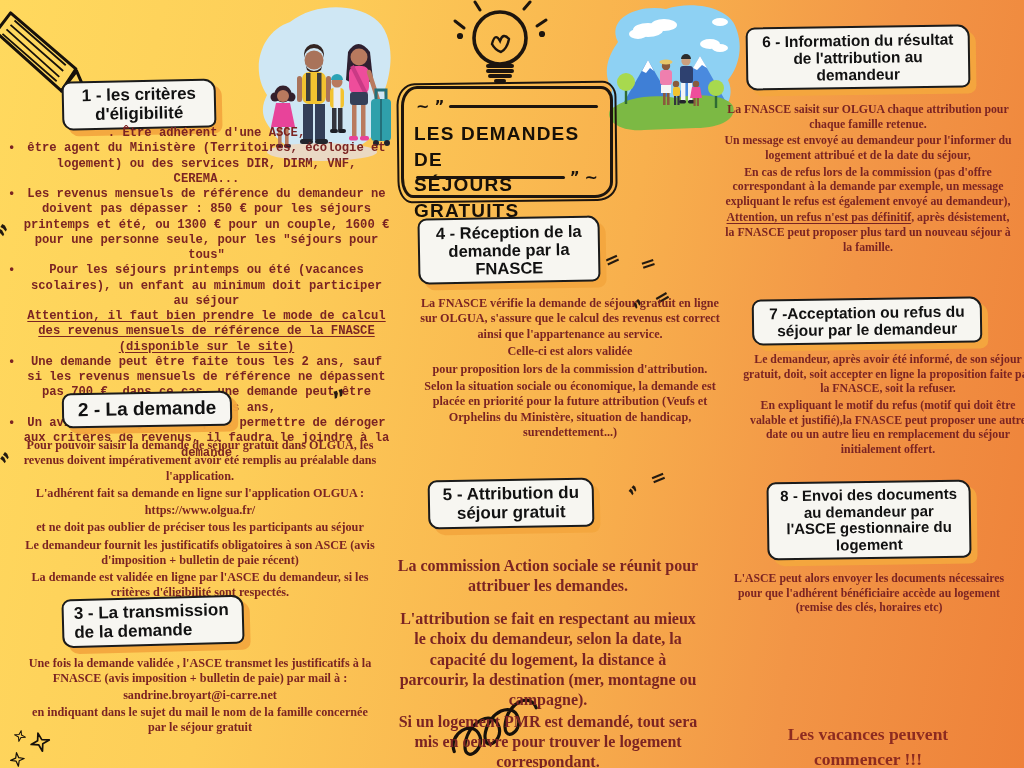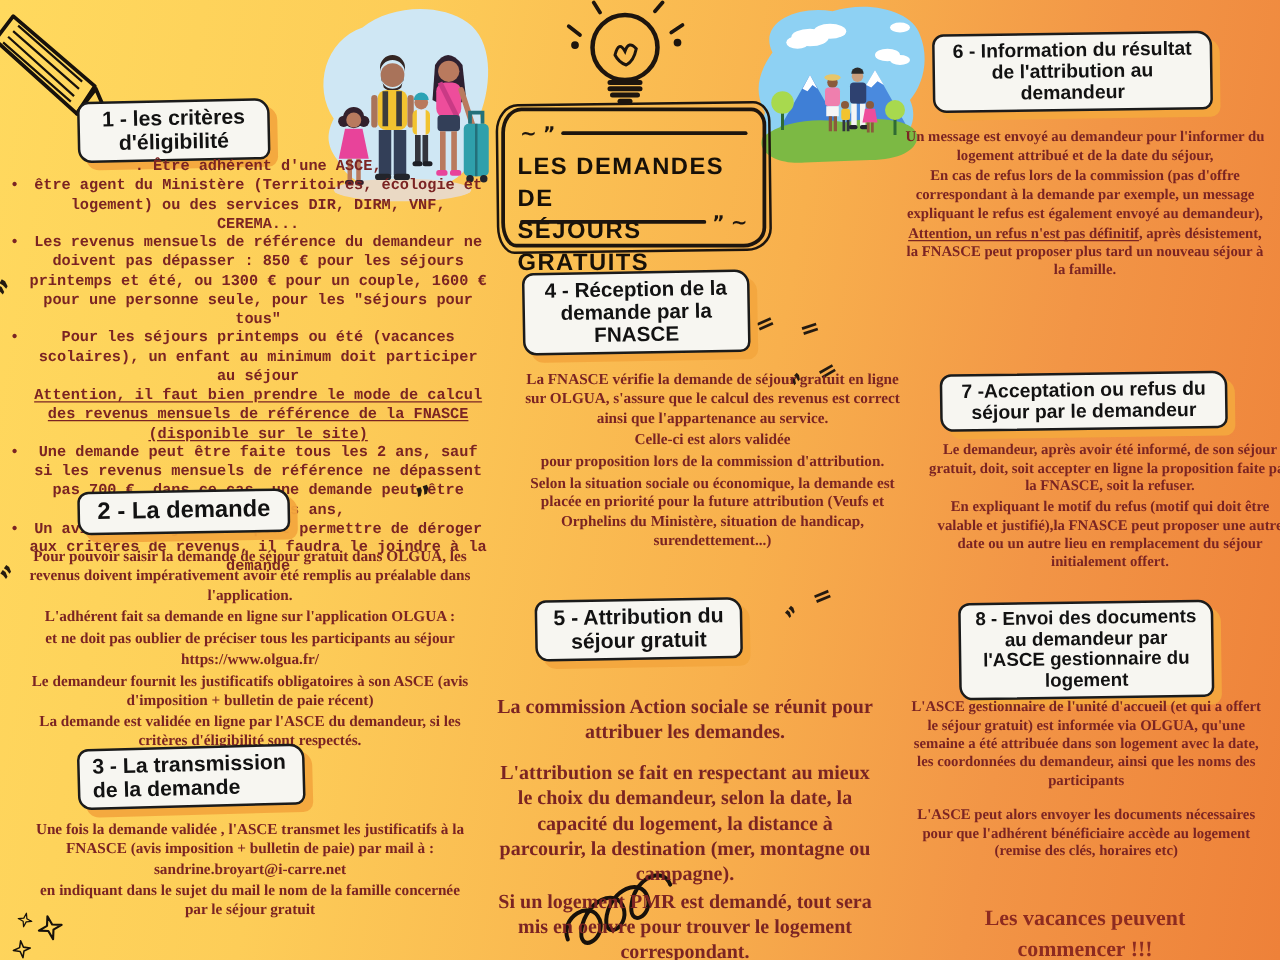--- a/index.html
+++ b/index.html
@@ -240,22 +240,22 @@
         <span class="crit-bullet">•</span>
         <span class="crit-text">Un avis social justifié peut permettre de déroger aux critères de revenus, il faudra le joindre à la demande</span>
       </div>
   </div>
 
   <div class="sec-title" style="left:62px;top:392px;font-size:19px;transform:rotate(-1deg);padding:5px 14px;">2 - La demande</div>
 
   <div class="body-text" style="left:12px;top:438px;width:376px;font-size:12.2px;line-height:1.25;">
     <p>Pour pouvoir saisir la demande de séjour gratuit dans OLGUA, les revenus doivent impérativement avoir été remplis au préalable dans l'application.</p>
     <p>L'adhérent fait sa demande en ligne sur l'application OLGUA :</p>
+    <p>https://www.olgua.fr/</p>
     <p>et ne doit pas oublier de préciser tous les participants au séjour</p>
-    <p>https://www.olgua.fr/</p>
     <p>Le demandeur fournit les justificatifs obligatoires à son ASCE (avis d'imposition + bulletin de paie récent)</p>
     <p>La demande est validée en ligne par l'ASCE du demandeur, si les critères d'éligibilité sont respectés.</p>
   </div>
 
   <div class="sec-title" style="left:62px;top:597px;width:158px;font-size:17px;text-align:left;transform:rotate(-1.5deg);">3 - La transmission de la demande</div>
 
   <div class="body-text" style="left:28px;top:656px;width:344px;font-size:12.2px;line-height:1.22;">
     <p>Une fois la demande validée , l'ASCE transmet les justificatifs à la FNASCE (avis imposition + bulletin de paie) par mail à :</p>
     <p>sandrine.broyart@i-carre.net</p>
     <p>en indiquant dans le sujet du mail le nom de la famille concernée par le séjour gratuit</p>
@@ -274,36 +274,36 @@
 
   <div class="body-text" style="left:394px;top:556px;width:308px;font-size:16px;line-height:1.26;">
     <p>La commission Action sociale se réunit pour attribuer les demandes.</p>
     <p class="gap">L'attribution se fait en respectant au mieux le choix du demandeur, selon la date, la capacité du logement, la distance à parcourir, la destination (mer, montagne ou campagne).</p>
     <p>Si un logement PMR est demandé, tout sera mis en oeuvre pour trouver le logement correspondant.</p>
   </div>
 
   <div class="sec-title" style="left:746px;top:26px;width:200px;font-size:15.5px;transform:rotate(-0.8deg);">6 - Information du résultat de l'attribution au demandeur</div>
 
   <div class="body-text" style="left:722px;top:102px;width:292px;font-size:11.8px;line-height:1.24;">
+    <p>La FNASCE saisit sur OLGUA chaque attribution pour chaque famille retenue.</p>
     <p>Un message est envoyé au demandeur pour l'informer du logement attribué et de la date du séjour,</p>
     <p>En cas de refus lors de la commission (pas d'offre correspondant à la demande par exemple, un message expliquant le refus est également envoyé au demandeur),</p>
     <p><span class="u">Attention, un refus n'est pas définitif</span><span>, après désistement, la FNASCE peut proposer plus tard un nouveau séjour à la famille.</span></p>
   </div>
 
   <div class="sec-title" style="left:752px;top:298px;width:206px;font-size:15.5px;transform:rotate(-0.8deg);">7 -Acceptation ou refus du séjour par le demandeur</div>
 
   <div class="body-text" style="left:722px;top:352px;width:292px;font-size:11.8px;line-height:1.24;margin-left:20px;">
     <p>Le demandeur, après avoir été informé, de son séjour gratuit, doit, soit accepter en ligne la proposition faite par la FNASCE, soit la refuser.</p>
     <p>En expliquant le motif du refus (motif qui doit être valable et justifié),la FNASCE peut proposer une autre  date ou un autre lieu en remplacement du séjour initialement offert.</p>
   </div>
 
   <div class="sec-title" style="left:767px;top:481px;width:180px;font-size:15px;transform:rotate(-0.8deg);">8 - Envoi des documents au demandeur par l'ASCE gestionnaire du logement</div>
 
   <div class="body-text" style="left:724px;top:558px;width:290px;font-size:11.8px;line-height:1.24;">
-    <p>L'ASCE gestionnaire de l'unité d'accueil (et qui a offert le séjour gratuit) est informée via OLGUA, qu'une semaine a été attribuée dans son logement avec la date, les coordonnées du demandeur, ainsi que les noms des participants</p>
     <p class="gap">L'ASCE peut alors envoyer les documents nécessaires pour que l'adhérent bénéficiaire accède au logement (remise des clés, horaires etc)</p>
   </div>
 
   <div class="closing">
     <div>Les vacances peuvent</div>
     <div>commencer !!!</div>
   </div>
 
 </div>
 

